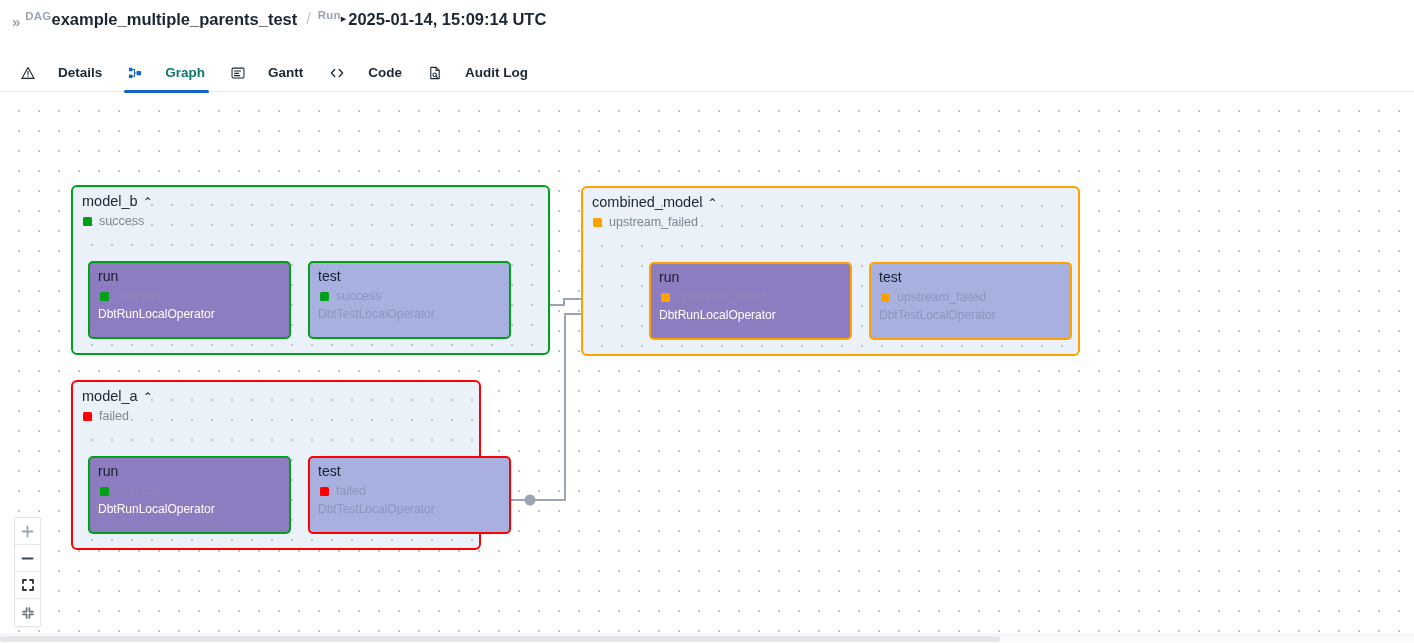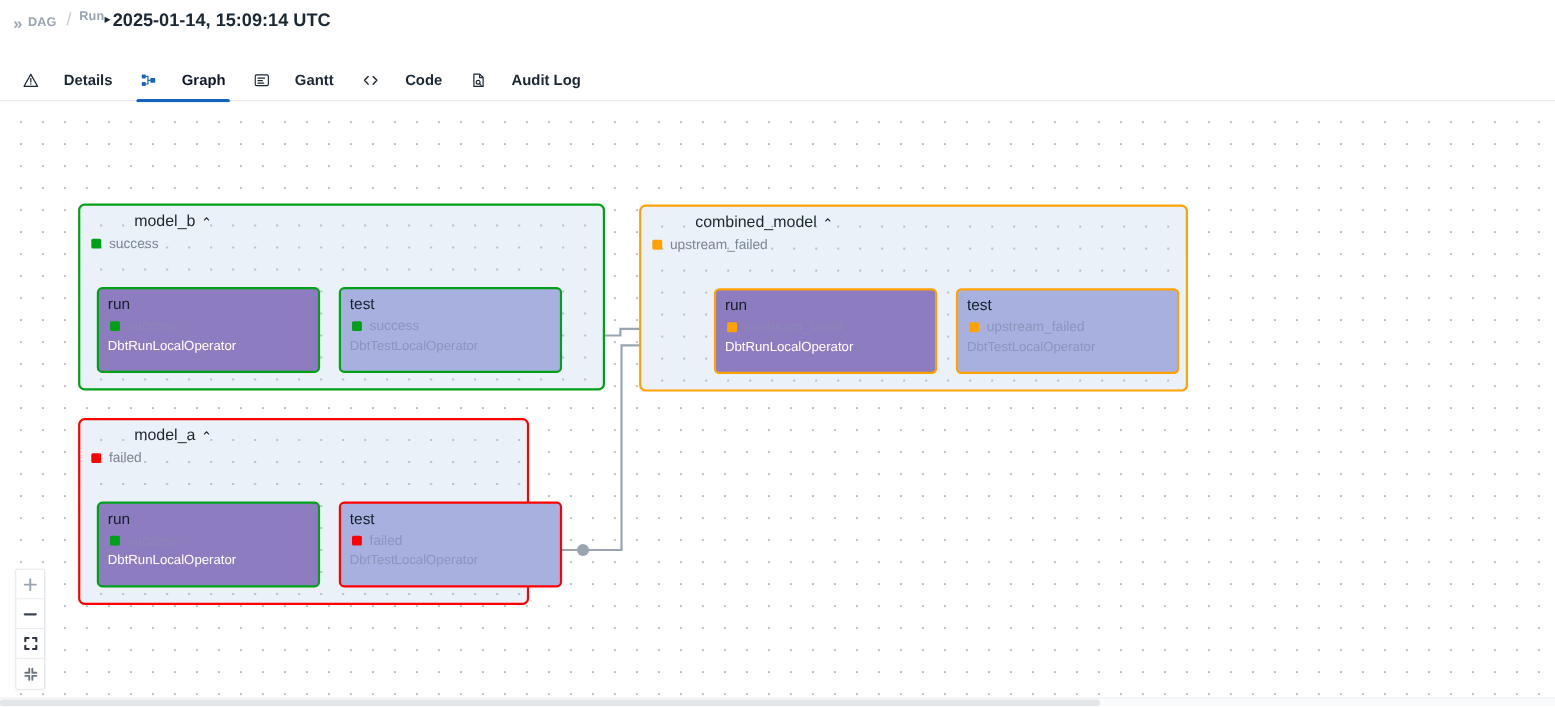--- a/index.html
+++ b/index.html
@@ -52,21 +52,21 @@
     height:38px; padding-left:8px;
     border-bottom:1px solid #e4e8ed;
     background:#fff;
   }
   .tab {
     display:flex; align-items:center; gap:23px;
     height:38px; padding:0 13px;
     font-size:13.5px; font-weight:700; color:#1b2733;
     cursor:pointer; position:relative; white-space:nowrap;
   }
-  .tab.active { color:#0f172a; }
+  .tab.active { color:#0f766e; }
   .tab.active::after {
     content:""; position:absolute; left:9px; right:9px; bottom:-1px;
     height:2.5px; background:#1565c0; border-radius:2px;
   }
   .tab svg { display:block; }
 
   
   .canvas {
     position:absolute; left:0; top:93px;
     width:1414px; height:549px;
@@ -86,21 +86,20 @@
     border-width:2.5px; border-style:solid;
     background-image: radial-gradient(circle, #b9c0c8 0.7px, transparent 0.8px);
     background-size:20px 20px;
     background-position: 9px 8px;
   }
   .group-title {
     position:absolute; left:9px; top:6px;
     display:flex; align-items:center; gap:2px;
     font-size:14.5px; color:#1b2733; line-height:17px;
     white-space:nowrap;
-    margin-left:40px;
   }
   .group-caret { font-size:12px; color:#1b2733; margin-left:3px; line-height:12px; }
   .group-status {
     position:absolute; left:10px; top:27px;
     display:flex; align-items:center; gap:7px;
     font-size:12.5px; color:#7b8794; line-height:14px;
   }
   .sq { width:9px; height:9px; border-radius:1.5px; display:inline-block; flex:0 0 auto; }
 
   
@@ -163,20 +162,21 @@
 <body>
 
 <div id="app">
 
   <div class="header">
     <div class="crumb-row">
       <span class="chev-double">»</span>
 
       <div class="crumb-block">
         <span class="crumb-kicker">DAG</span>
+        <span class="crumb-value">example_multiple_parents_test</span>
       </div>
 
       <span class="crumb-sep">/</span>
 
       <div class="crumb-block">
         <span class="crumb-kicker">Run</span>
         <span class="crumb-run">
           <span class="run-tri">▸</span>
           <span class="crumb-value">2025-01-14, 15:09:14 UTC</span>
         </span>

